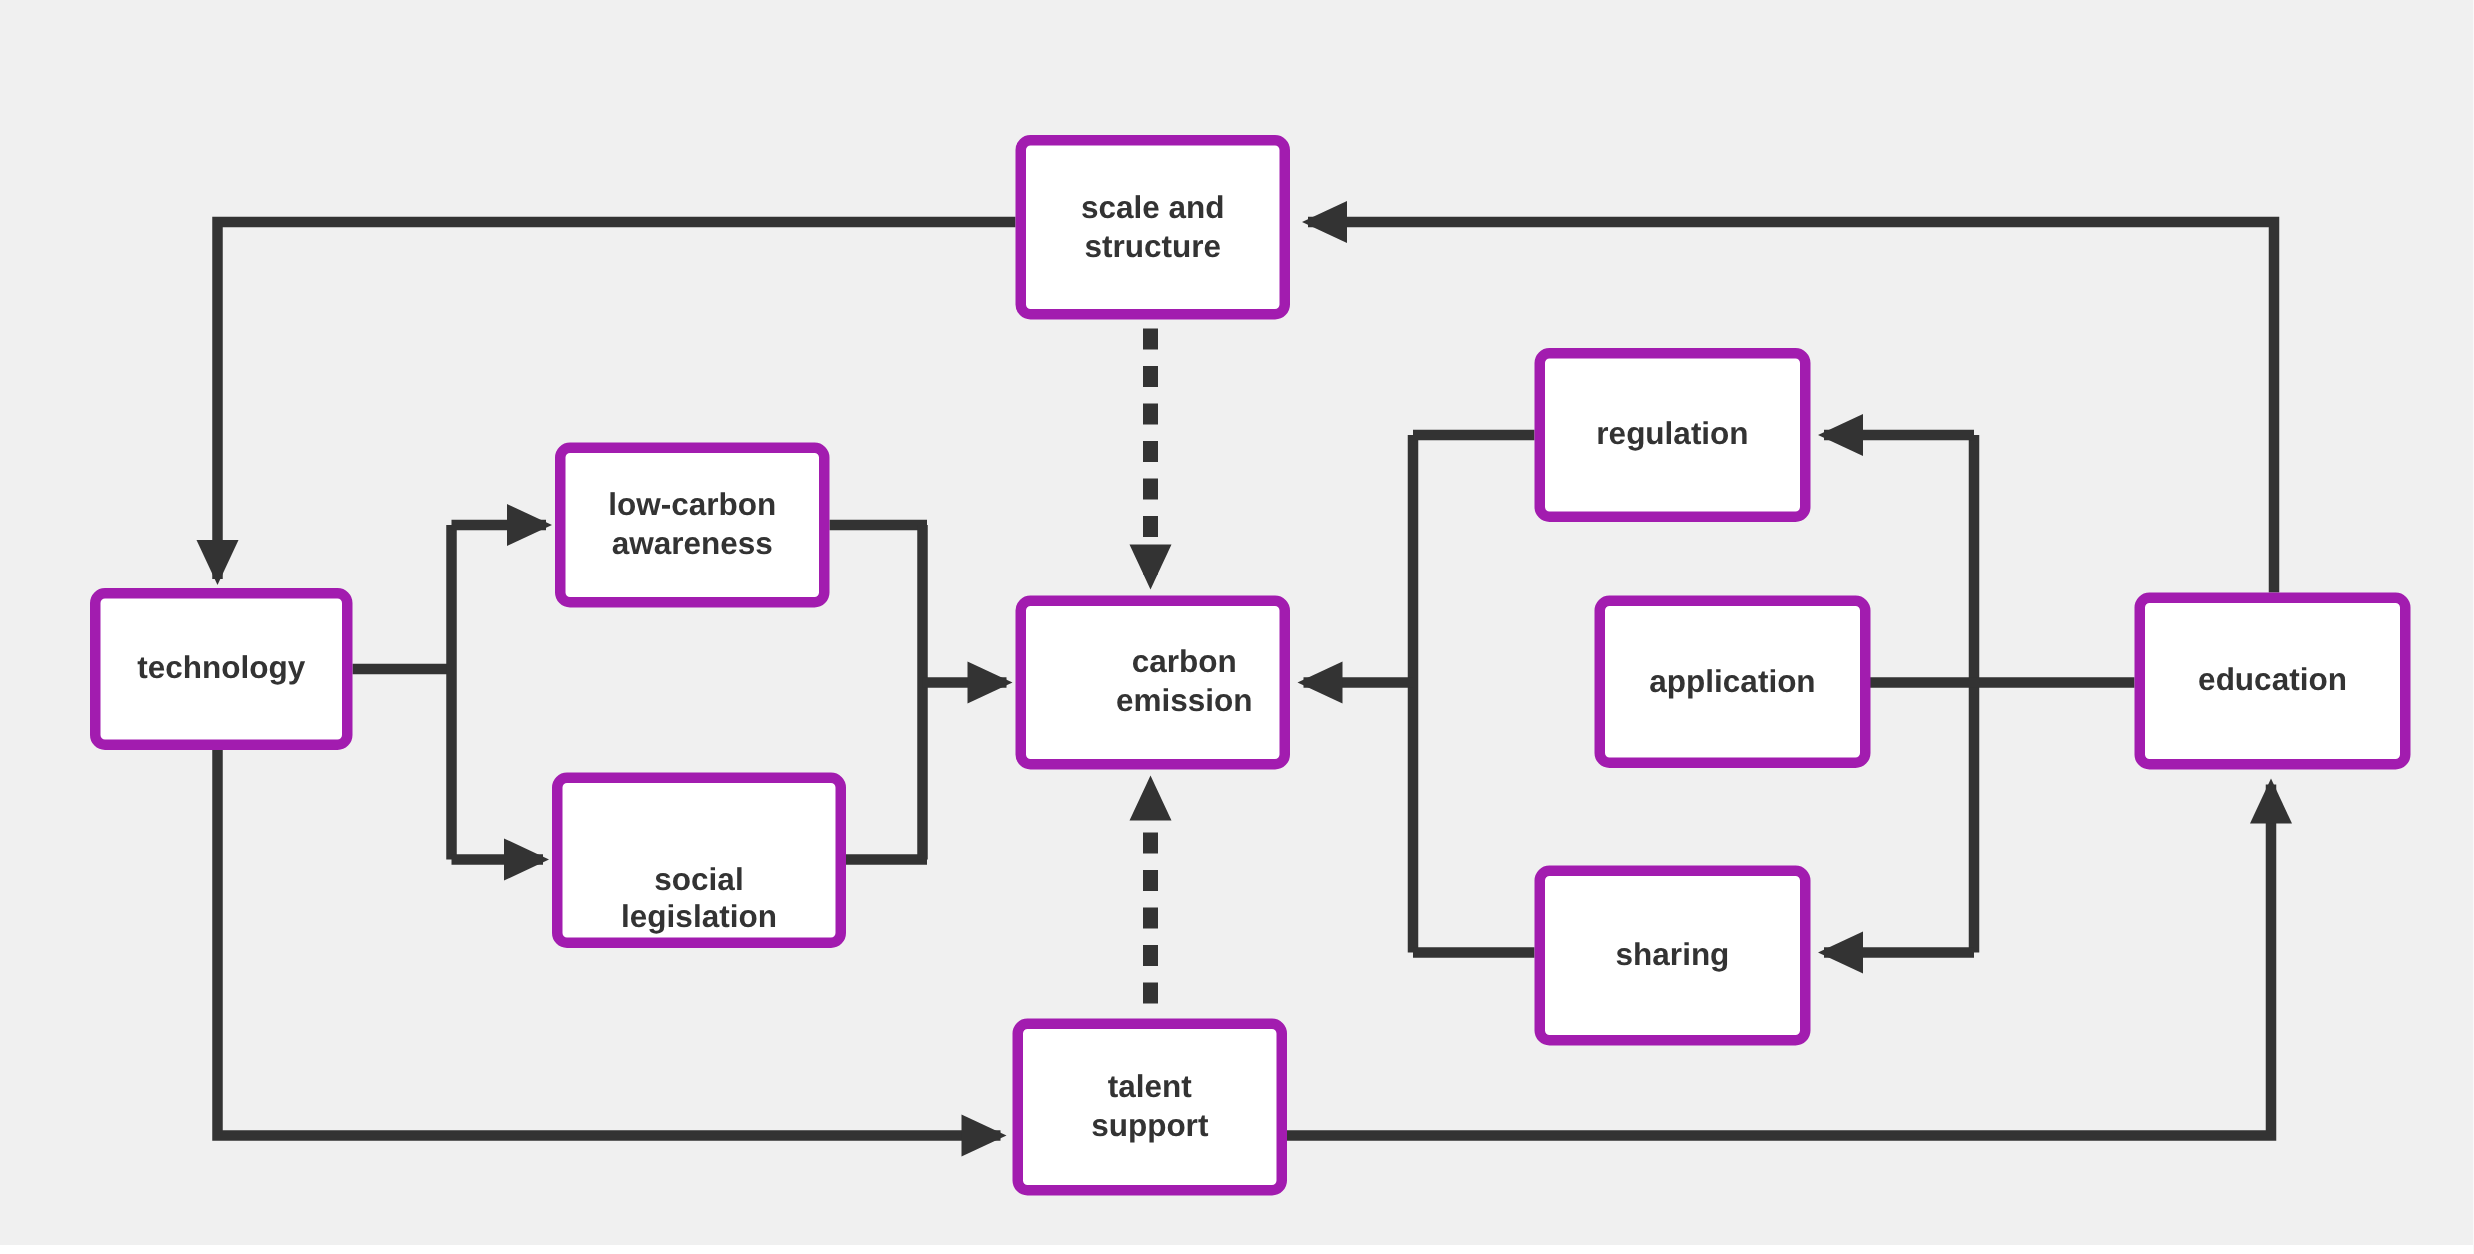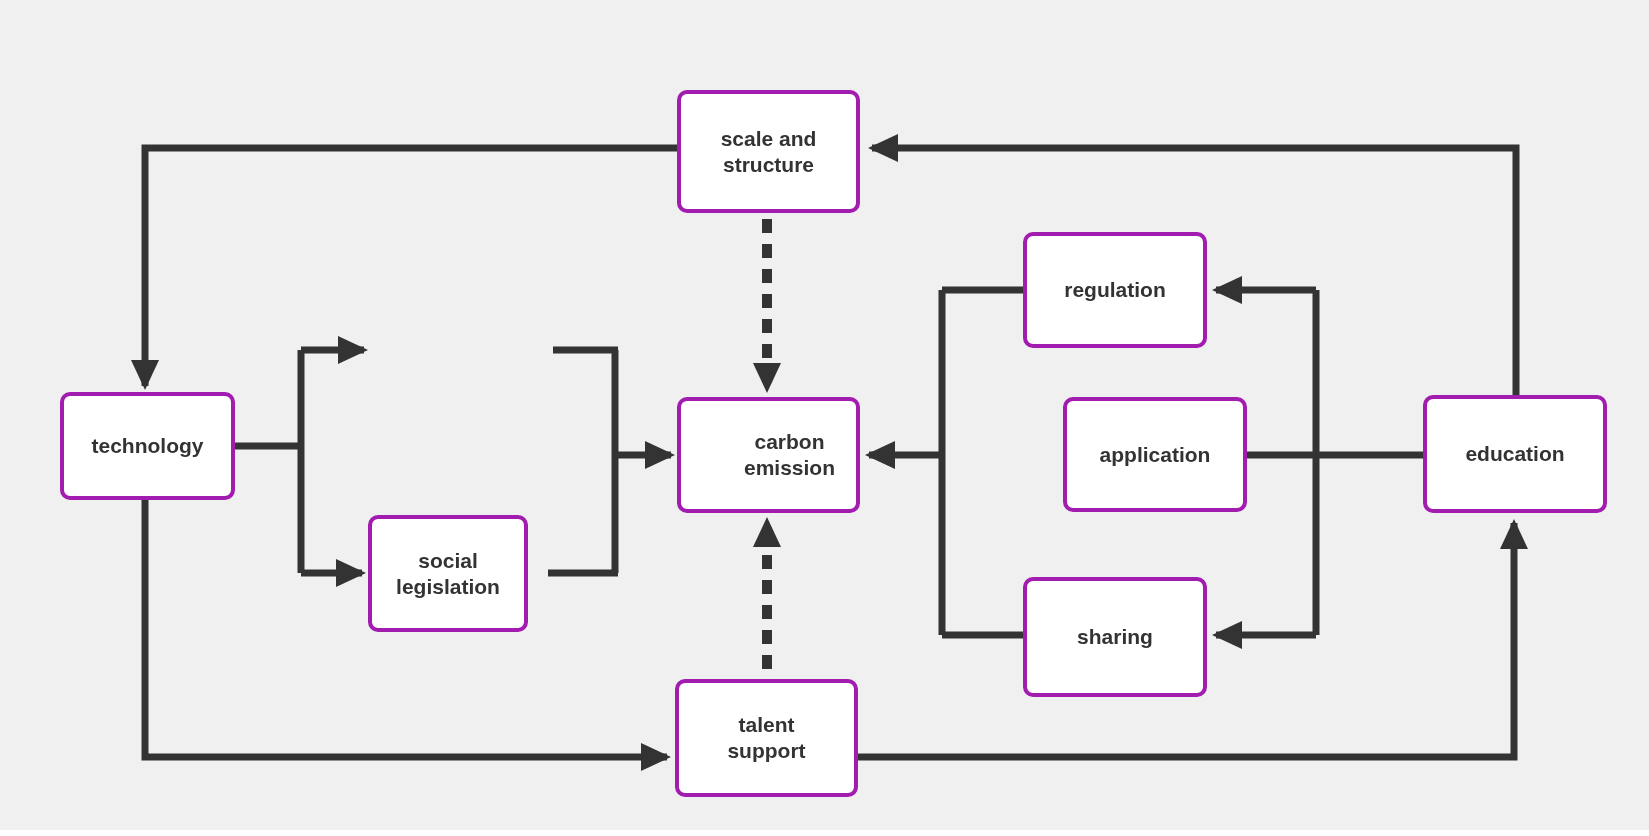--- a/index.html
+++ b/index.html
@@ -8,37 +8,37 @@
     width:1649px;height:836px;
     background:#f0f0f0;
     overflow:hidden;
     font-family:"Liberation Sans", sans-serif;
   }
   .edges{position:absolute;left:0;top:0;width:1649px;height:836px;}
   .node{
     position:absolute;
     box-sizing:border-box;
     background:#ffffff;
-    border:4px solid #a21caf;
+    border:7px solid #a21caf;
     border-radius:10px;
     display:flex;align-items:center;justify-content:center;
     text-align:center;
   }
   .lbl{
     display:block;
     max-width:125px;
     font-size:21px;
     font-weight:700;
     line-height:1.22;
     color:#333333;
   }
   .n-scale      {left:677px;  top:90px;  width:183px; height:123px;}
   .n-education  {left:60px;   top:392px; width:175px; height:108px;}
   .n-awareness  {left:370px;  top:295px; width:183px; height:110px;}
-  .n-legislation{left:368px;  top:515px; width:160px; height:117px;}
+  .n-legislation{left:368px;  top:515px; width:196px; height:117px;align-items:flex-end;}
   .n-carbon     {left:677px;  top:397px; width:183px; height:116px;padding-left:42px;}
   .n-regulation {left:1023px; top:232px; width:184px; height:116px;}
   .n-application{left:1023px; top:397px; width:184px; height:115px;margin-left:40px;}
   .n-sharing    {left:1023px; top:577px; width:184px; height:120px;}
   .n-technology {left:1423px; top:395px; width:184px; height:118px;}
   .n-talent     {left:675px;  top:679px; width:183px; height:118px;}
   .bottom-strip{position:absolute;left:0;right:0;bottom:0;height:6px;background:#ffffff;}
 </style>
 </head>
 <body>
@@ -83,20 +83,23 @@
       <path d="M 767 694 V 521" marker-end="url(#arrow)"></path>
     </g>
   </svg>
 
   <div class="node n-scale">
     <span class="lbl">scale and structure</span>
   </div>
   <div class="node n-education">
     <span class="lbl">technology</span>
   </div>
+  <div class="node n-awareness">
+    <span class="lbl">low-carbon awareness</span>
+  </div>
   <div class="node n-legislation">
     <span class="lbl">social legislation</span>
   </div>
   <div class="node n-carbon">
     <span class="lbl">carbon emission</span>
   </div>
   <div class="node n-regulation">
     <span class="lbl">regulation</span>
   </div>
   <div class="node n-application">

